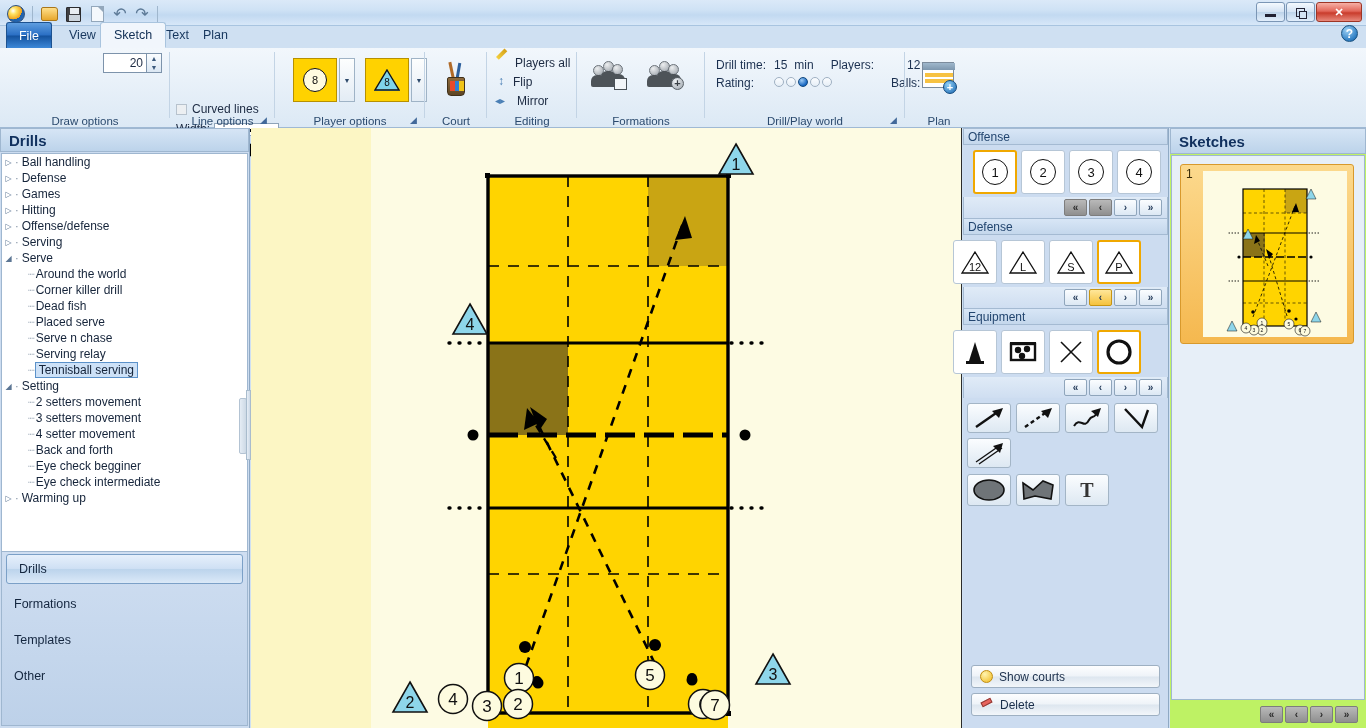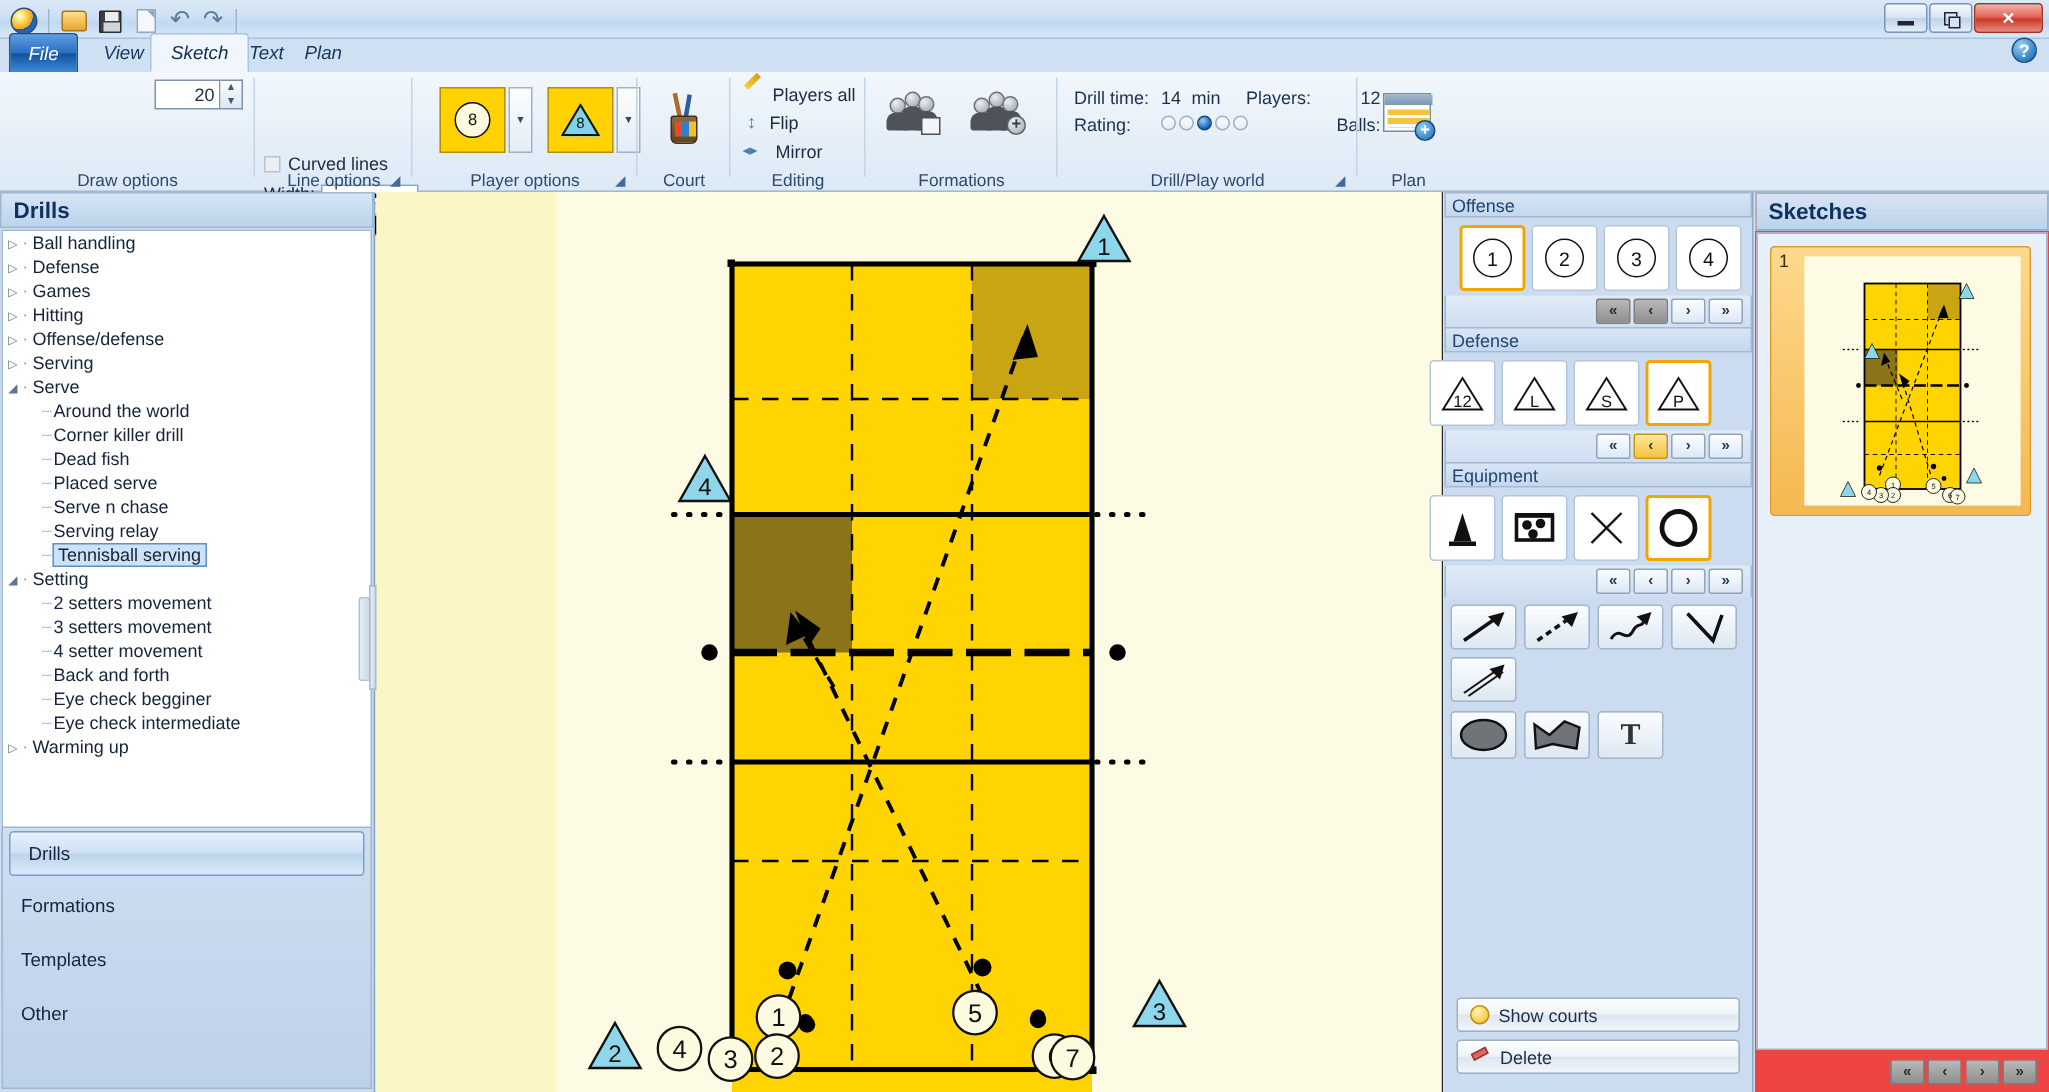--- a/index.html
+++ b/index.html
@@ -49,21 +49,21 @@
   .save-ico:before{content:"";position:absolute;left:3px;top:0;width:9px;height:6px;background:#e9edf1;}
   .save-ico:after{content:"";position:absolute;left:2px;bottom:0;width:11px;height:6px;background:#cdd5dd;}
   .new-ico{ width:13px;height:16px;background:#f4f8fc;border:1px solid #93a7bb;position:relative;}
   .new-ico:after{content:"";position:absolute;right:0;top:0;border-width:0 5px 5px 0;border-style:solid;border-color:transparent #93a7bb transparent transparent;}
   .undo-ico,.redo-ico{ width:18px;height:16px;color:#5d7a97;font-size:16px;line-height:14px;}
 
   
   .tabstrip{ position:absolute; left:0; top:22px; width:1366px; height:26px; }
   .tab{
     position:absolute; top:0; height:26px; padding:0 13px;
-    display:flex;align-items:center; font-size:12.5px; color:#17375e; cursor:default;font-style:italic;
+    display:flex;align-items:center; font-size:12.5px; color:#17375e; cursor:default;
   }
   .tab.file{
     left:6px; width:46px; justify-content:center; color:#fff; font-weight:normal;
     background:linear-gradient(180deg,#5f9ee0 0%,#2a6fc4 48%,#14529e 52%,#3d88d8 100%);
     border:1px solid #1d5290; border-bottom:none; border-radius:3px 3px 0 0;
   }
   .tab.active{
     background:#f1f6fc; border:1px solid #a9c4de; border-bottom:1px solid #f1f6fc; border-radius:3px 3px 0 0;
     color:#0f2d53;
   }
@@ -235,21 +235,21 @@
   }
 
   .bottombtn{
     height:23px; margin:3px 8px 0 8px;
     border:1px solid #9eb0c2;border-radius:3px;
     background:linear-gradient(180deg,#fdfeff 0%,#eef3f8 48%,#dde6ef 52%,#f2f6fa 100%);
     display:flex;align-items:center;padding-left:8px;gap:6px;font-size:12px;color:#1a2e4a;
   }
 
   
-  .sketchpanel{ position:absolute; left:1170px; top:128px; width:196px; height:600px; background:#ef4444;}
+  .sketchpanel{ position:absolute; left:1170px; top:128px; width:196px; height:600px; background:#bef264;}
   .sk-header{ height:26px; background:linear-gradient(180deg,#d6e5f5,#bcd3ea);
     border:1px solid #9fb7d0; display:flex;align-items:center;padding-left:8px;
     font-size:15px;font-weight:bold;color:#10305e;}
   .sk-list{ position:absolute; left:1px; top:27px; width:194px; height:545px;
     background:#e7eff8; border:1px solid #9fb7d0;}
   .sk-item{ position:absolute; left:8px; top:8px; width:174px; height:180px;
     background:linear-gradient(180deg,#fcd98d,#f5b84f); border:1px solid #d8992c; border-radius:3px;}
   .sk-num{ position:absolute; left:5px; top:2px; font-size:12px; color:#3a2c08;}
   .sk-thumb{ position:absolute; left:22px; top:6px; width:144px; height:166px; background:#fdfbe3;}
 
@@ -414,21 +414,21 @@
       </div>
       <div class="glabel">Formations</div>
       <div class="gsep"></div>
     </div>
 
     <div class="rgroup" style="left:705px;width:200px">
       <table class="infotbl" style="position:absolute;left:6px;top:7px;">
         <tbody>
             <tr>
           <td>Drill time:</td>
-          <td style="text-align:right;padding-right:2px">14</td>
+          <td style="text-align:right;padding-right:2px">15</td>
           <td>min</td>
           <td style="padding-left:12px">Players:</td>
           <td style="text-align:right">12</td>
         </tr>
         <tr>
           <td>Rating:</td>
           <td colspan="3">
             <span class="dot"></span><span class="dot"></span><span class="dot on"></span><span class="dot"></span><span class="dot"></span>
           </td>
           <td style="padding-left:12px">Balls:</td>

